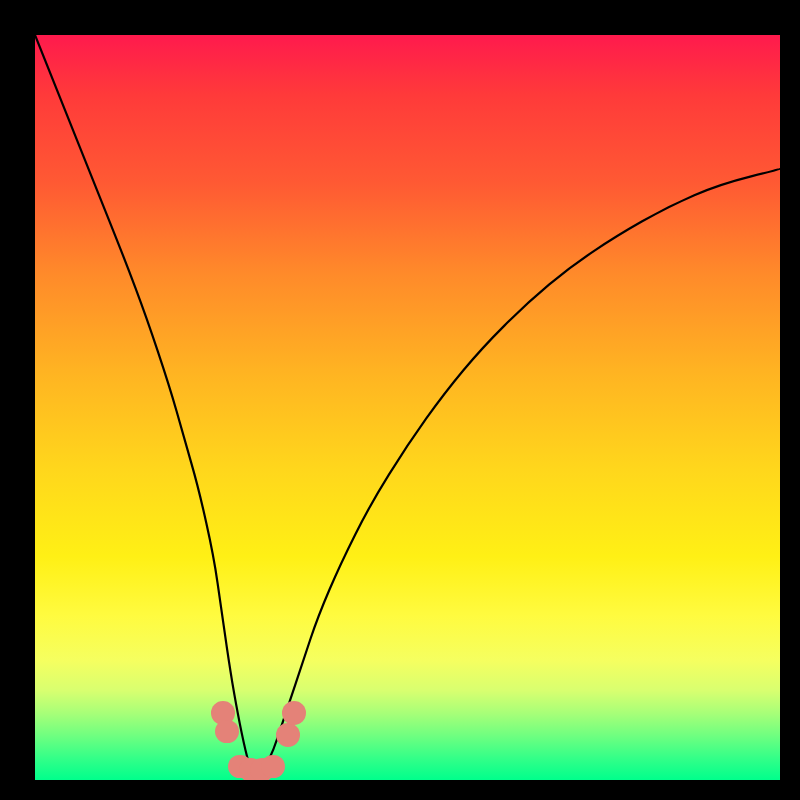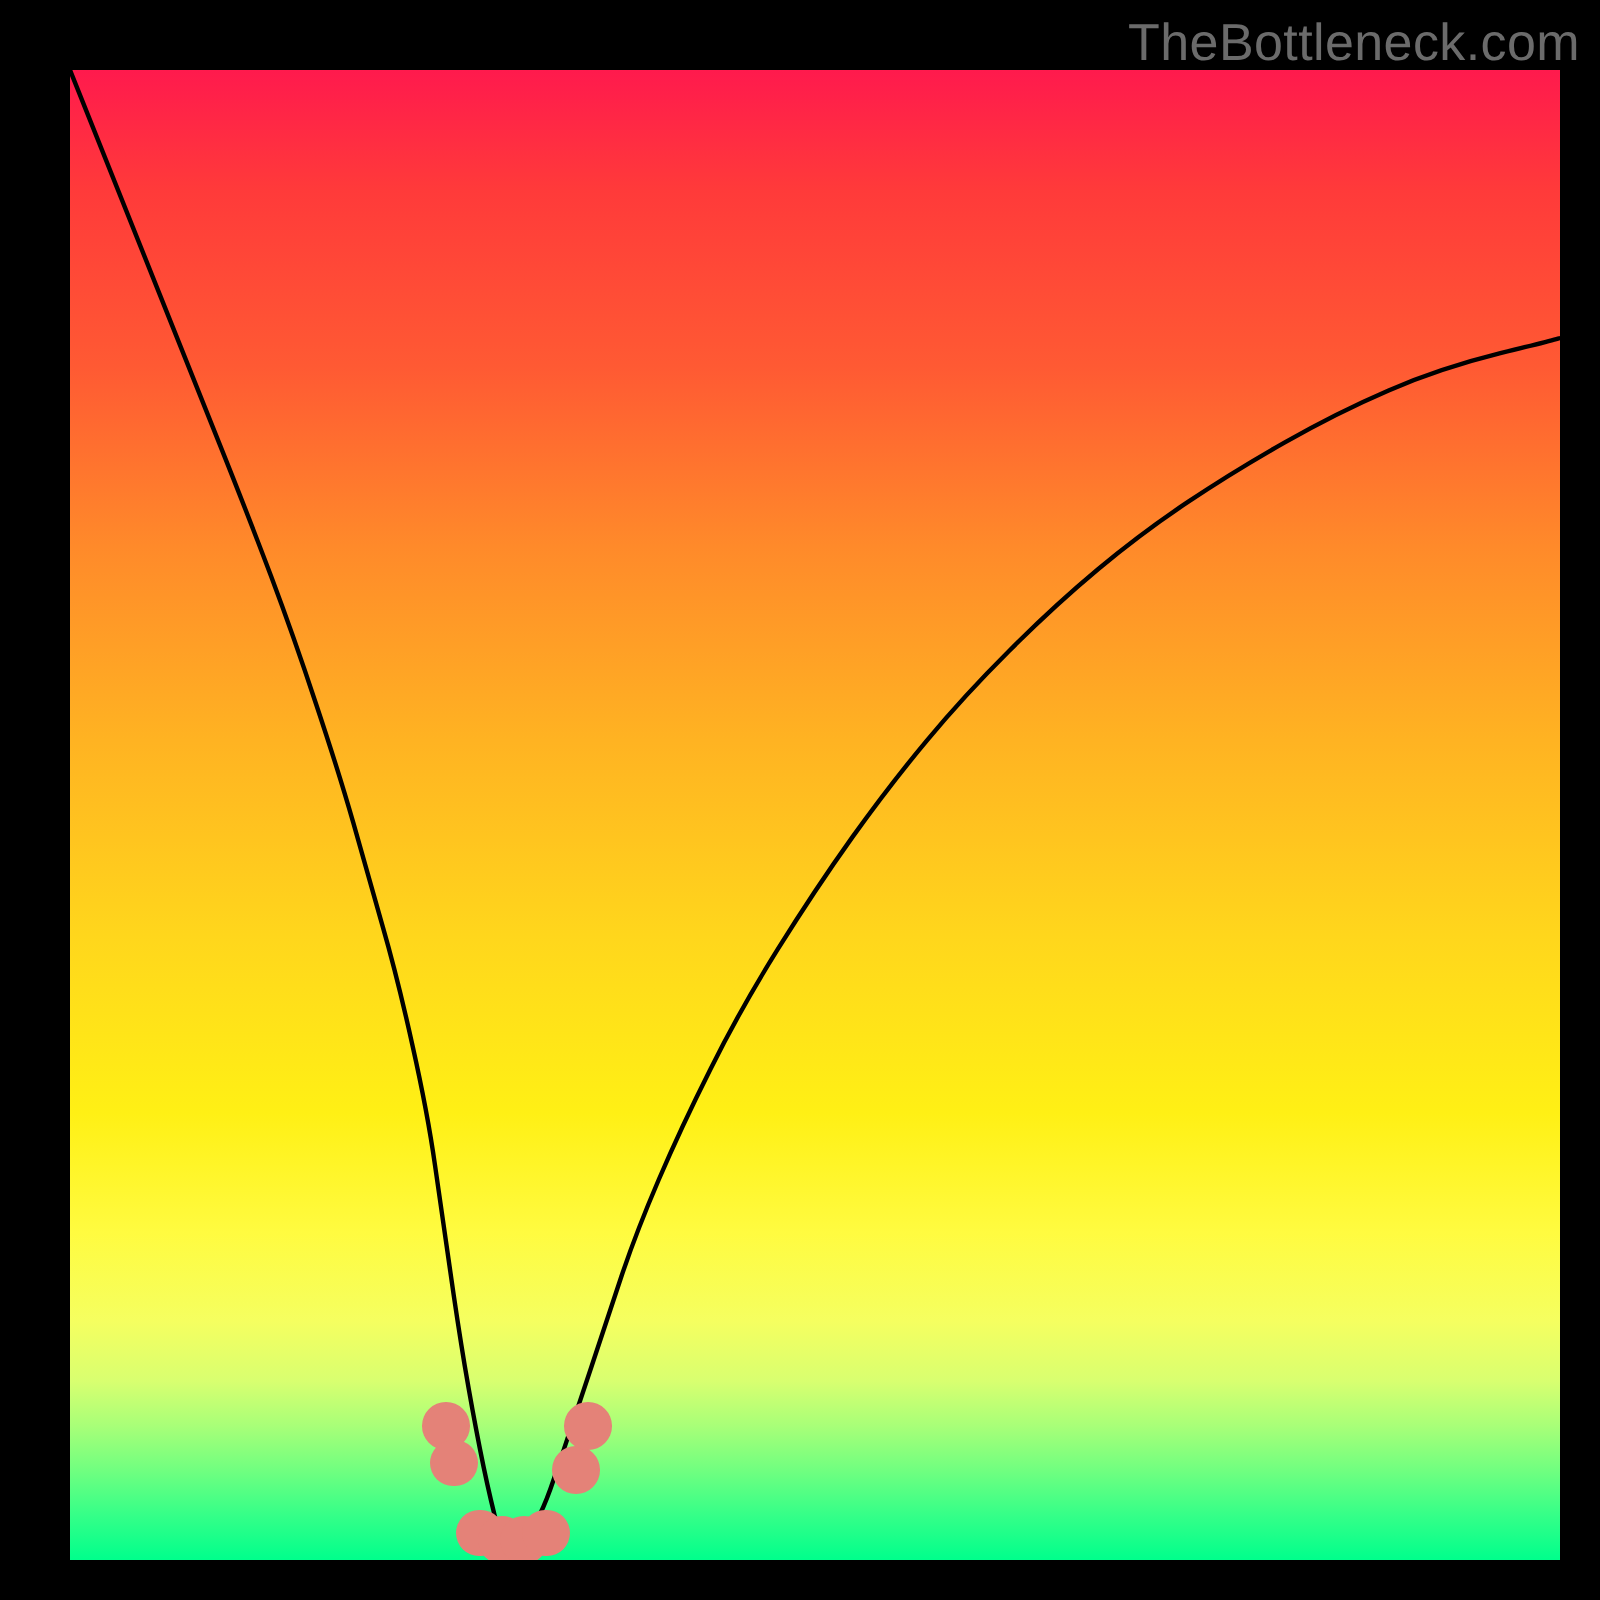--- a/index.html
+++ b/index.html
@@ -80,14 +80,13 @@
         <div class="dot" style="width: 23.84px; height: 23.84px; left: 175.82px; top: 666.03px; background: rgb(228, 130, 120);"></div>
         <div class="dot" style="width: 23.84px; height: 23.84px; left: 180.29px; top: 684.655px; background: rgb(228, 130, 120);"></div>
         <div class="dot" style="width: 23.84px; height: 23.84px; left: 192.955px; top: 719.67px; background: rgb(228, 130, 120);"></div>
         <div class="dot" style="width: 23.84px; height: 23.84px; left: 204.13px; top: 723.395px; background: rgb(228, 130, 120);"></div>
         <div class="dot" style="width: 23.84px; height: 23.84px; left: 215.305px; top: 723.395px; background: rgb(228, 130, 120);"></div>
         <div class="dot" style="width: 23.84px; height: 23.84px; left: 226.48px; top: 719.67px; background: rgb(228, 130, 120);"></div>
         <div class="dot" style="width: 23.84px; height: 23.84px; left: 241.38px; top: 688.38px; background: rgb(228, 130, 120);"></div>
         <div class="dot" style="width: 23.84px; height: 23.84px; left: 247.34px; top: 666.03px; background: rgb(228, 130, 120);"></div>
       </div>
   </div>
-  <div class="attrib">TheBottleneck.com</div>
 </div>
 
 </body></html>

